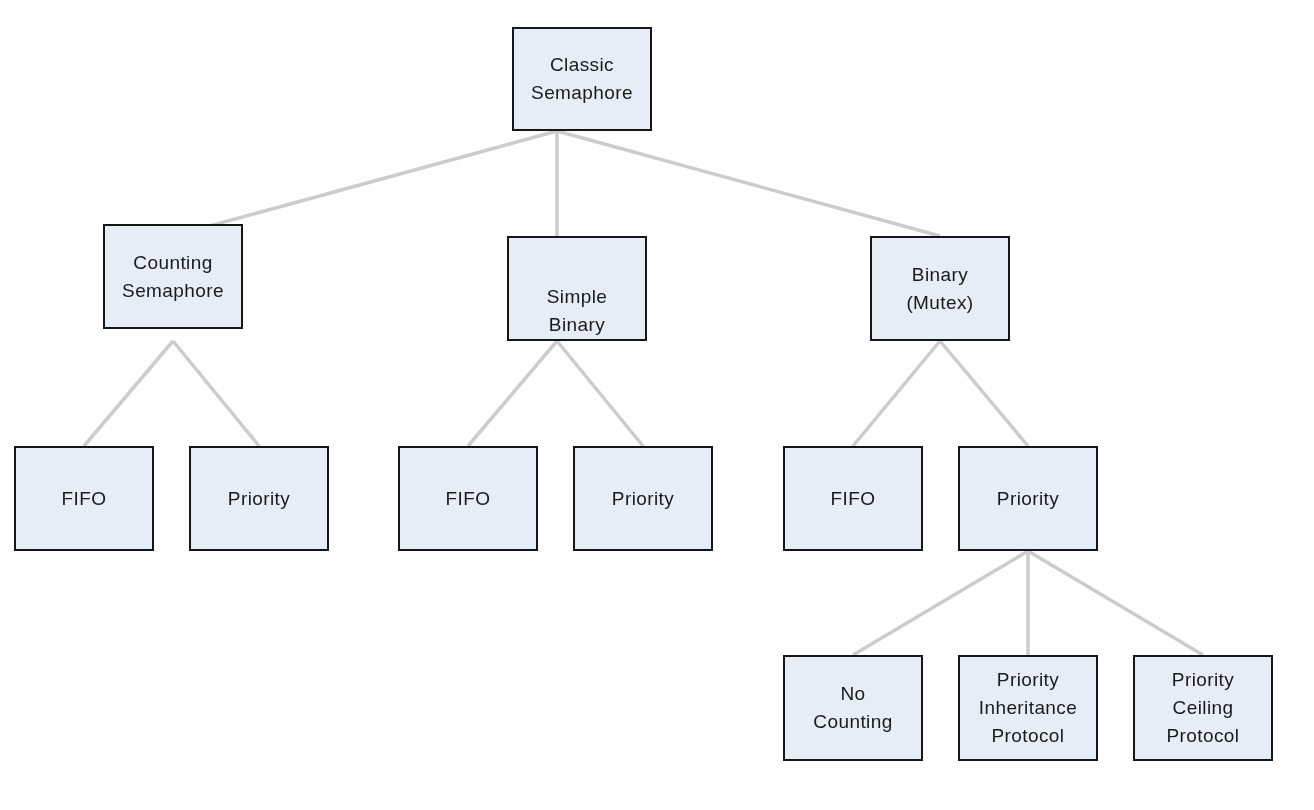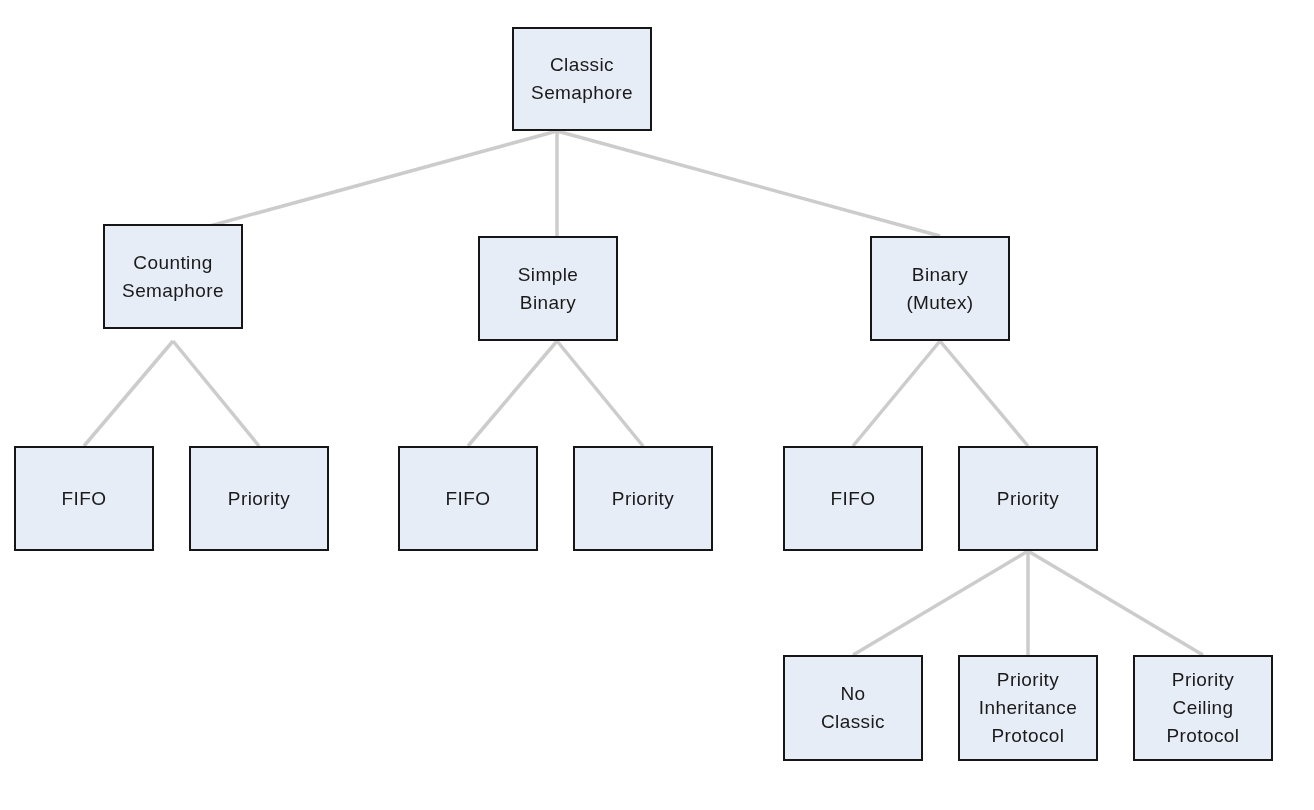--- a/index.html
+++ b/index.html
@@ -40,21 +40,21 @@
   .node .label {
     font-size: 19px;
     line-height: 28px;
     letter-spacing: 0.4px;
     color: var(--text);
     white-space: pre-line;
   }
   
   .n-classic              { left: 487px; top: 27px;  width: 140px; height: 104px; margin-left: 25px; }
   .n-counting             { left: 103px; top: 224px; }
-  .n-simple               { left: 478px; top: 236px; }
+  .n-simple               { left: 507px; top: 236px; align-items: flex-end; }
   .n-binary               { left: 870px; top: 236px; }
   .n-fifo-counting        { left: 14px;  top: 446px; }
   .n-priority-counting    { left: 189px; top: 446px; }
   .n-fifo-simple          { left: 398px; top: 446px; }
   .n-priority-simple      { left: 573px; top: 446px; }
   .n-fifo-binary          { left: 783px; top: 446px; }
   .n-priority-binary      { left: 958px; top: 446px; }
   .n-no-protocol          { left: 783px; top: 655px; height: 106px; }
   .n-priority-inheritance { left: 958px; top: 655px; height: 106px; }
   .n-priority-ceiling     { left: 1133px; top: 655px; height: 106px; }
@@ -111,21 +111,21 @@
   </div>
   <div class="node n-fifo-binary">
     <span class="label">FIFO</span>
   </div>
   <div class="node n-priority-binary">
     <span class="label">Priority</span>
   </div>
 
   <div class="node n-no-protocol">
     <span class="label">No
-Classic</span>
+Counting</span>
   </div>
   <div class="node n-priority-inheritance">
     <span class="label">Priority
 Inheritance
 Protocol</span>
   </div>
   <div class="node n-priority-ceiling">
     <span class="label">Priority
 Ceiling
 Protocol</span>

